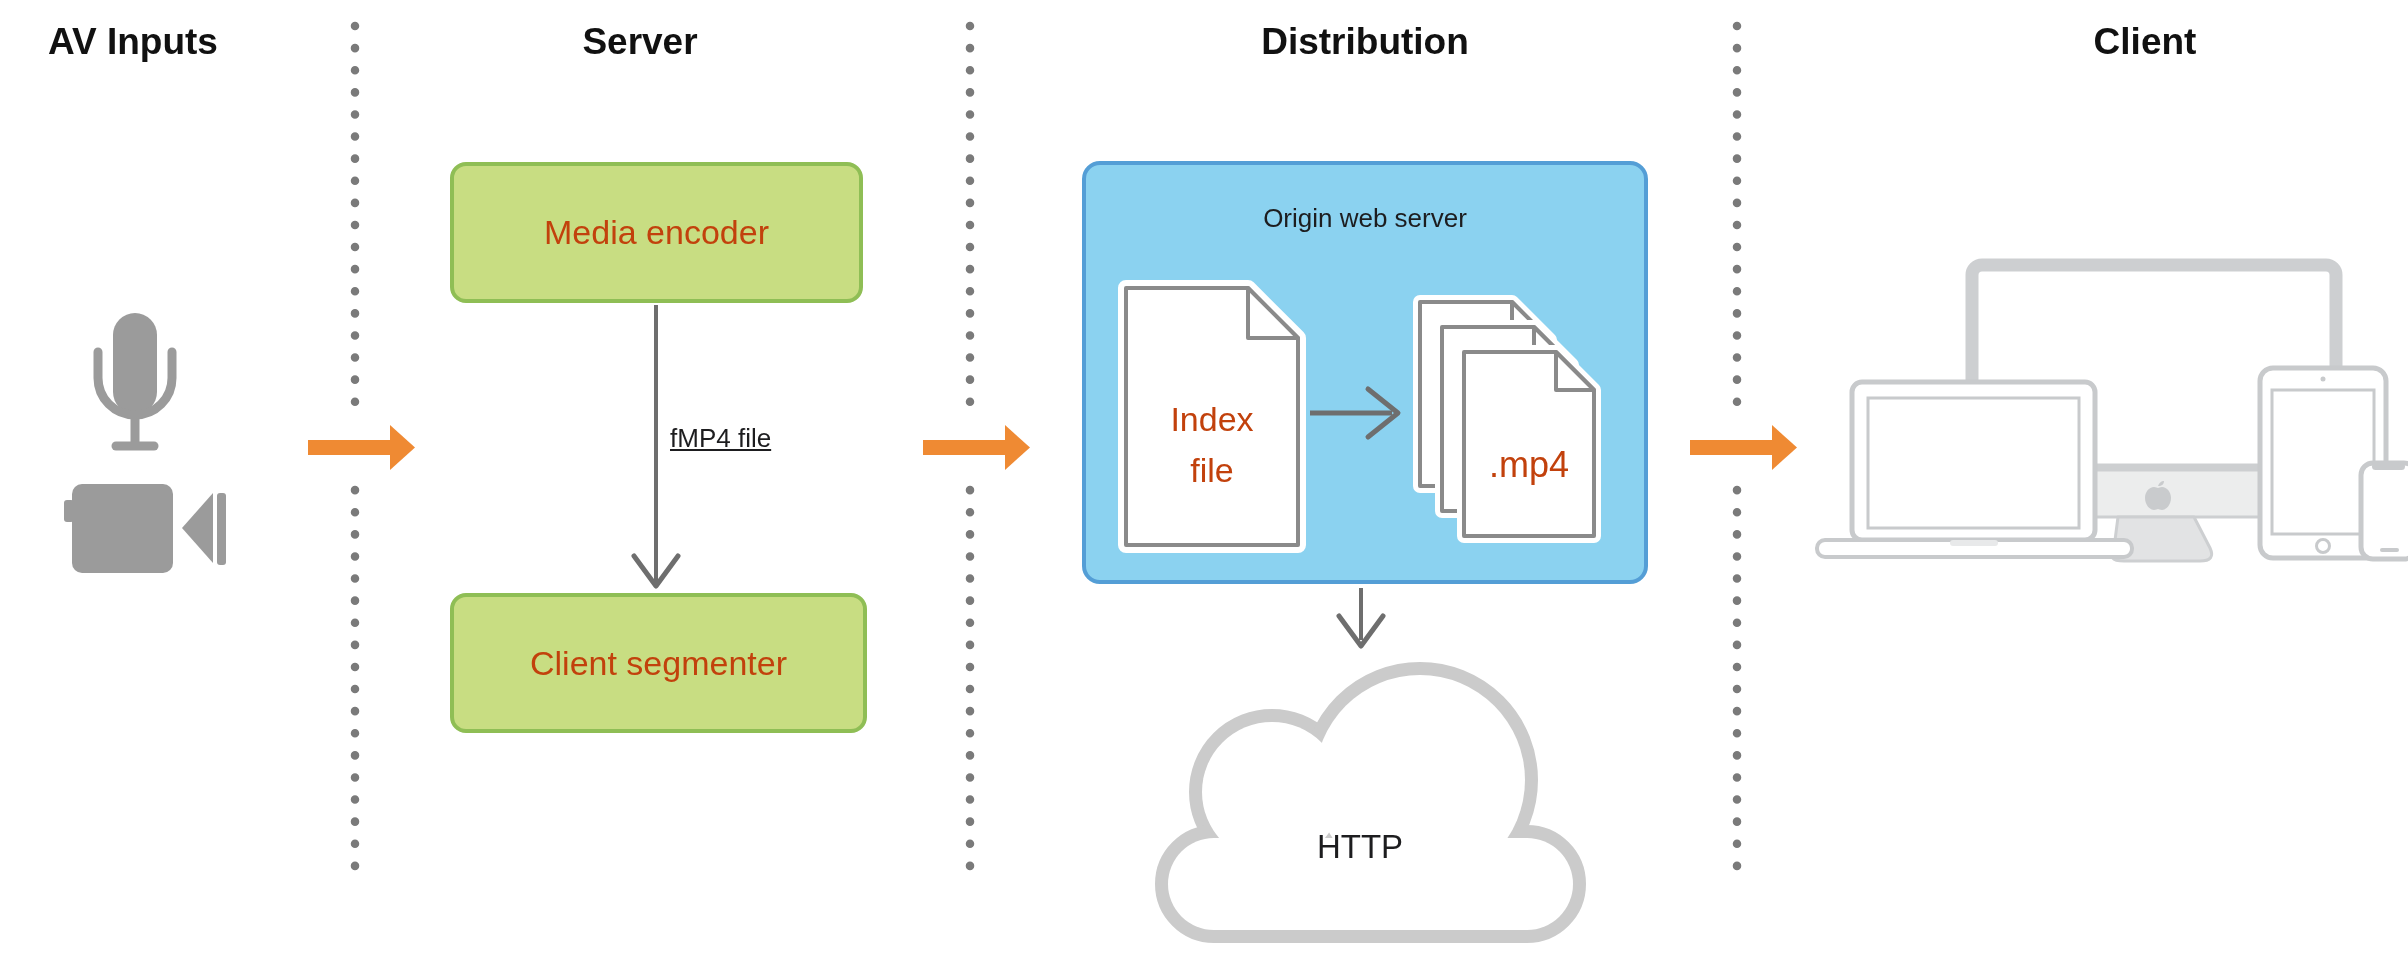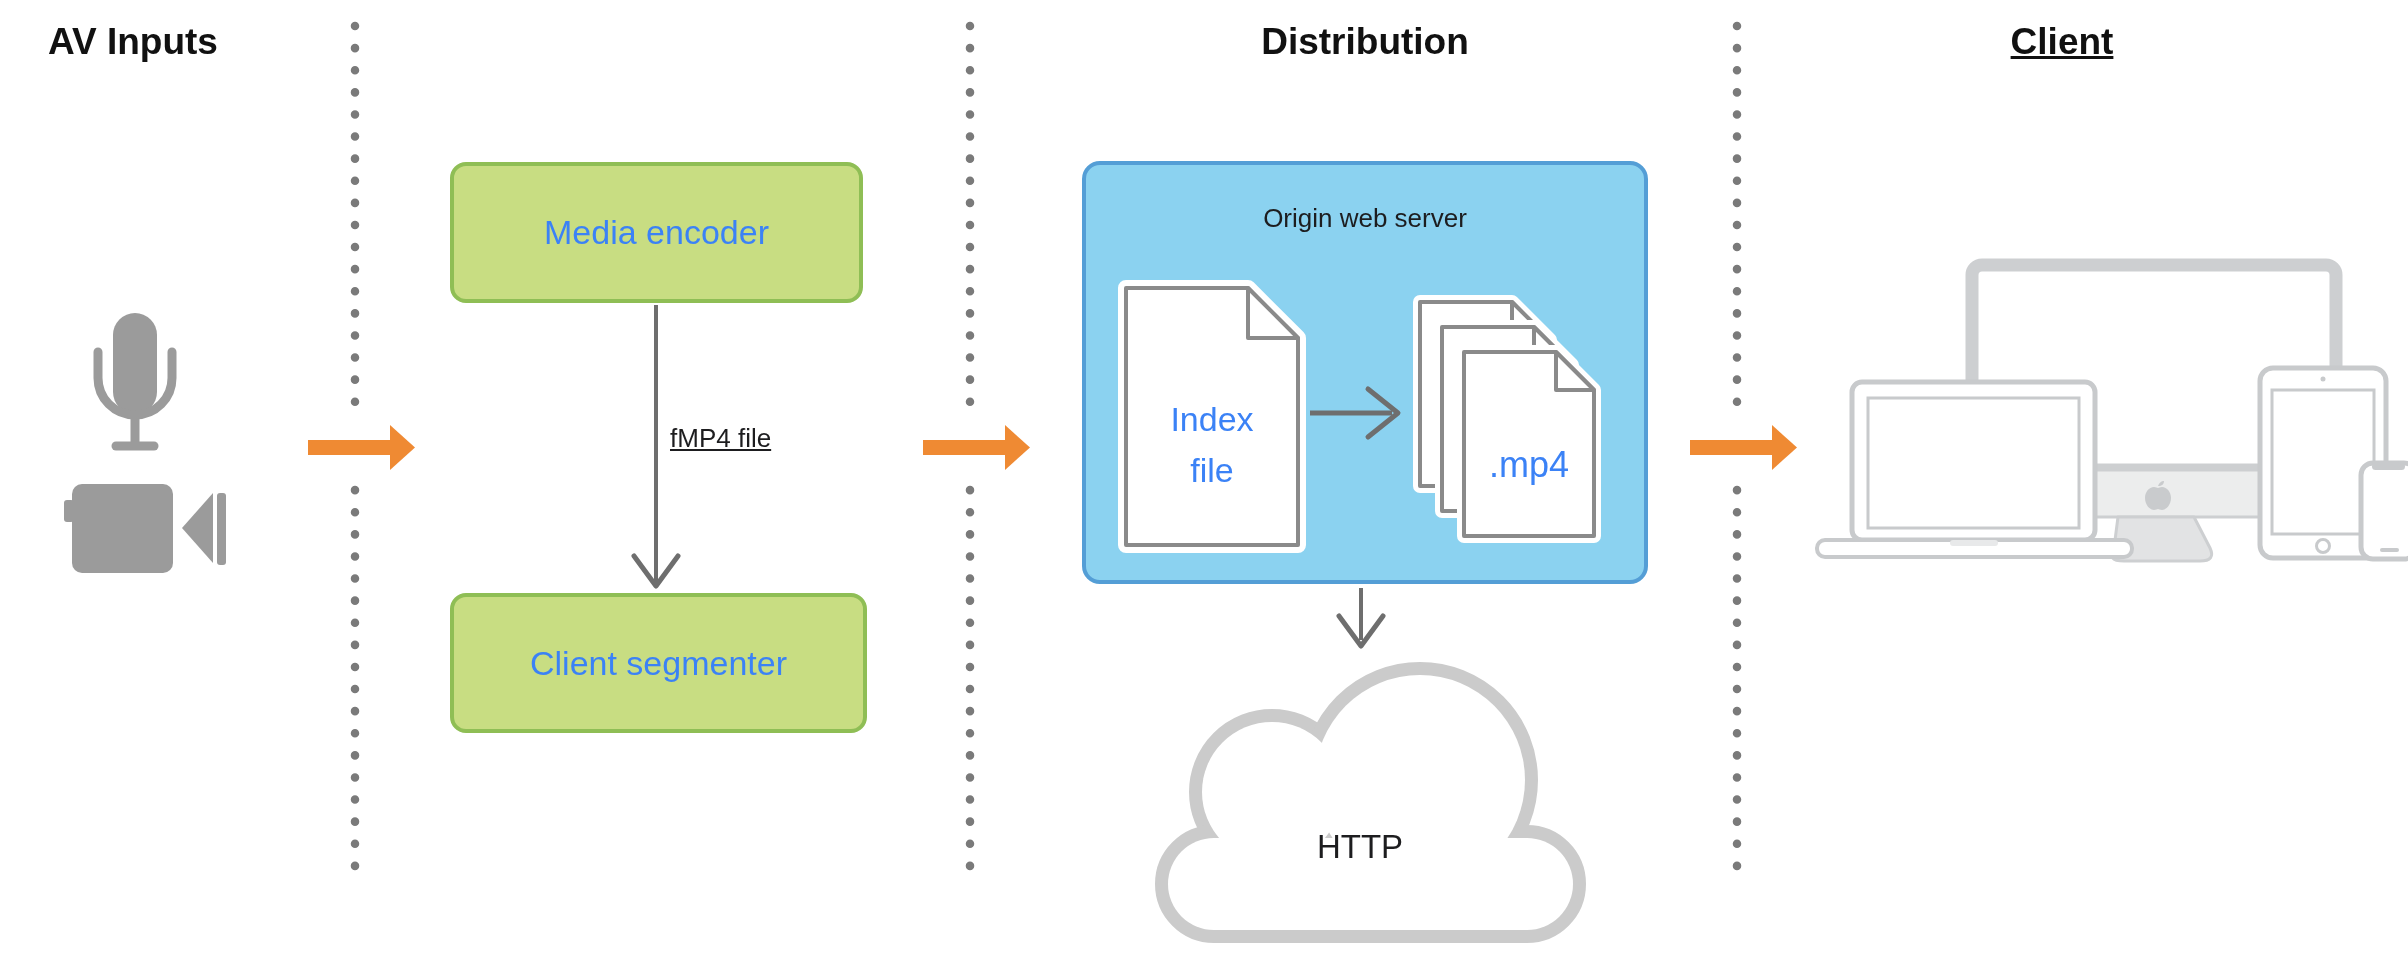--- a/index.html
+++ b/index.html
@@ -27,32 +27,33 @@
   }
   .bluebox{
     background:#8bd2f0;border:4px solid #549ed6;
   }
   .lbl{
     position:absolute;z-index:3;font-size:26px;color:#1d1d1f;
     white-space:nowrap;
   }
   .lbl.center{text-align:center;}
   .boxlabel{
-    position:absolute;z-index:3;font-size:34px;color:#3b82f6;
+    position:absolute;z-index:3;font-size:34px;color:#c2410c;
     display:flex;align-items:center;justify-content:center;text-align:center;
   }
 </style>
 </head>
 <body>
 
 <div id="canvas">
 
   <div class="hdr" style="left:13px;width:200px;">AV Inputs</div>
+  <div class="hdr" style="left:420px;width:400px;">Server</div>
   <div class="hdr" style="left:1145px;width:400px;">Distribution</div>
-  <div class="hdr" style="left:1842px;width:400px;text-decoration:underline;">Client</div>
+  <div class="hdr" style="left:1925px;width:400px;">Client</div>
 
   <div class="box greenbox" style="left:430px;top:162px;width:413px;height:141px;"></div>
   <div class="box greenbox" style="left:430px;top:593px;width:417px;height:140px;"></div>
 
   <div class="box bluebox" style="left:1062px;top:161px;width:566px;height:423px;border-radius:18px;"></div>
 
   <svg id="svglayer" width="2408" height="956" viewBox="0 0 2408 956">
 
     <g stroke="#7a7a7a" stroke-width="8.5" stroke-linecap="round" stroke-dasharray="0.1 22">
       <line x1="335" y1="26" x2="335" y2="878"></line>

